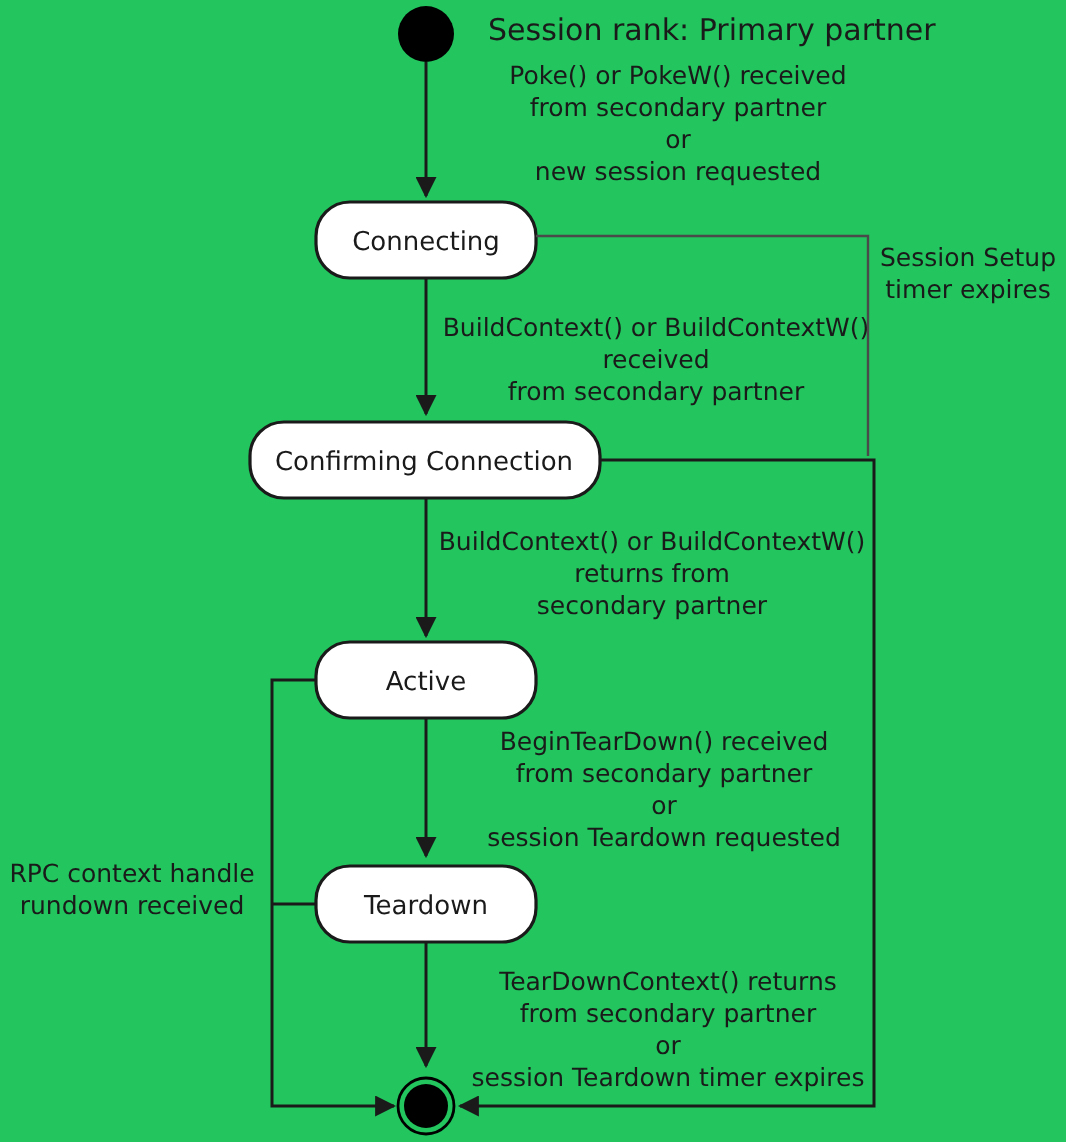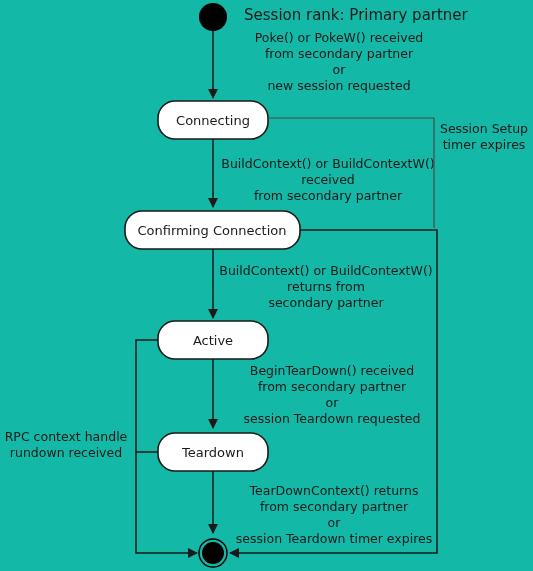--- a/index.html
+++ b/index.html
@@ -7,21 +7,21 @@
     padding: 0;
     background: #ffffff;
   }
   body {
     font-family: "DejaVu Sans", sans-serif;
   }
   #diagram-root {
     position: relative;
     width: 533px;
     height: 571px;
-    background: #14b8a6;
+    background: #22c55e;
     overflow: hidden;
   }
   #diagram-svg {
     position: absolute;
     top: 0;
     left: 0;
     width: 533px;
     height: 571px;
   }
   .state-label {

